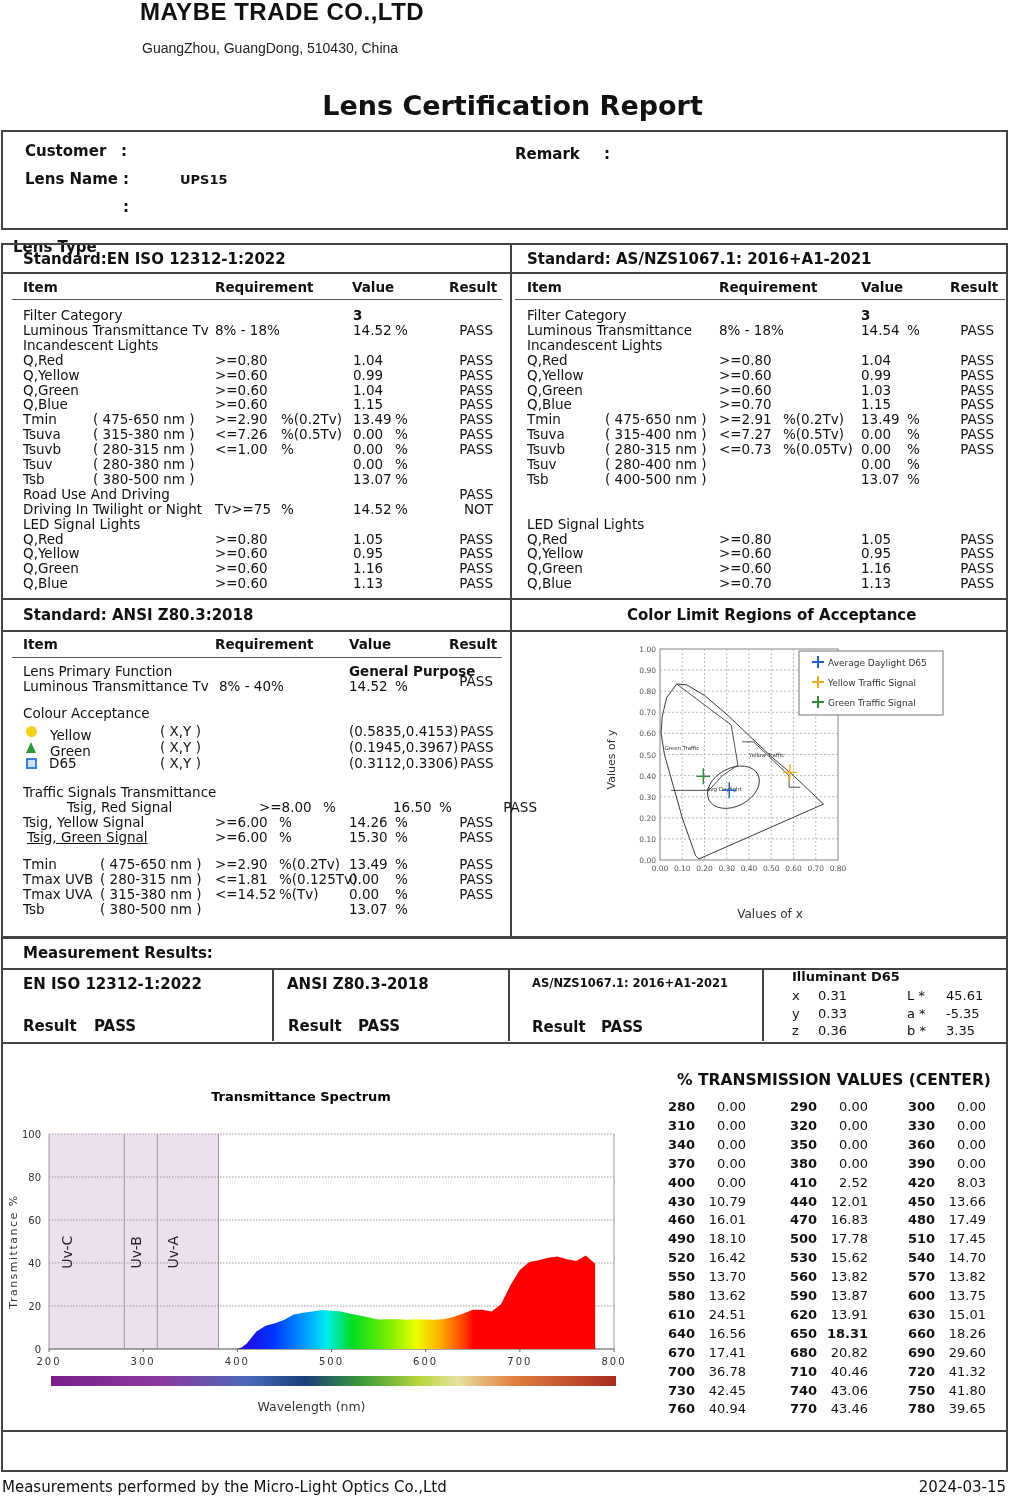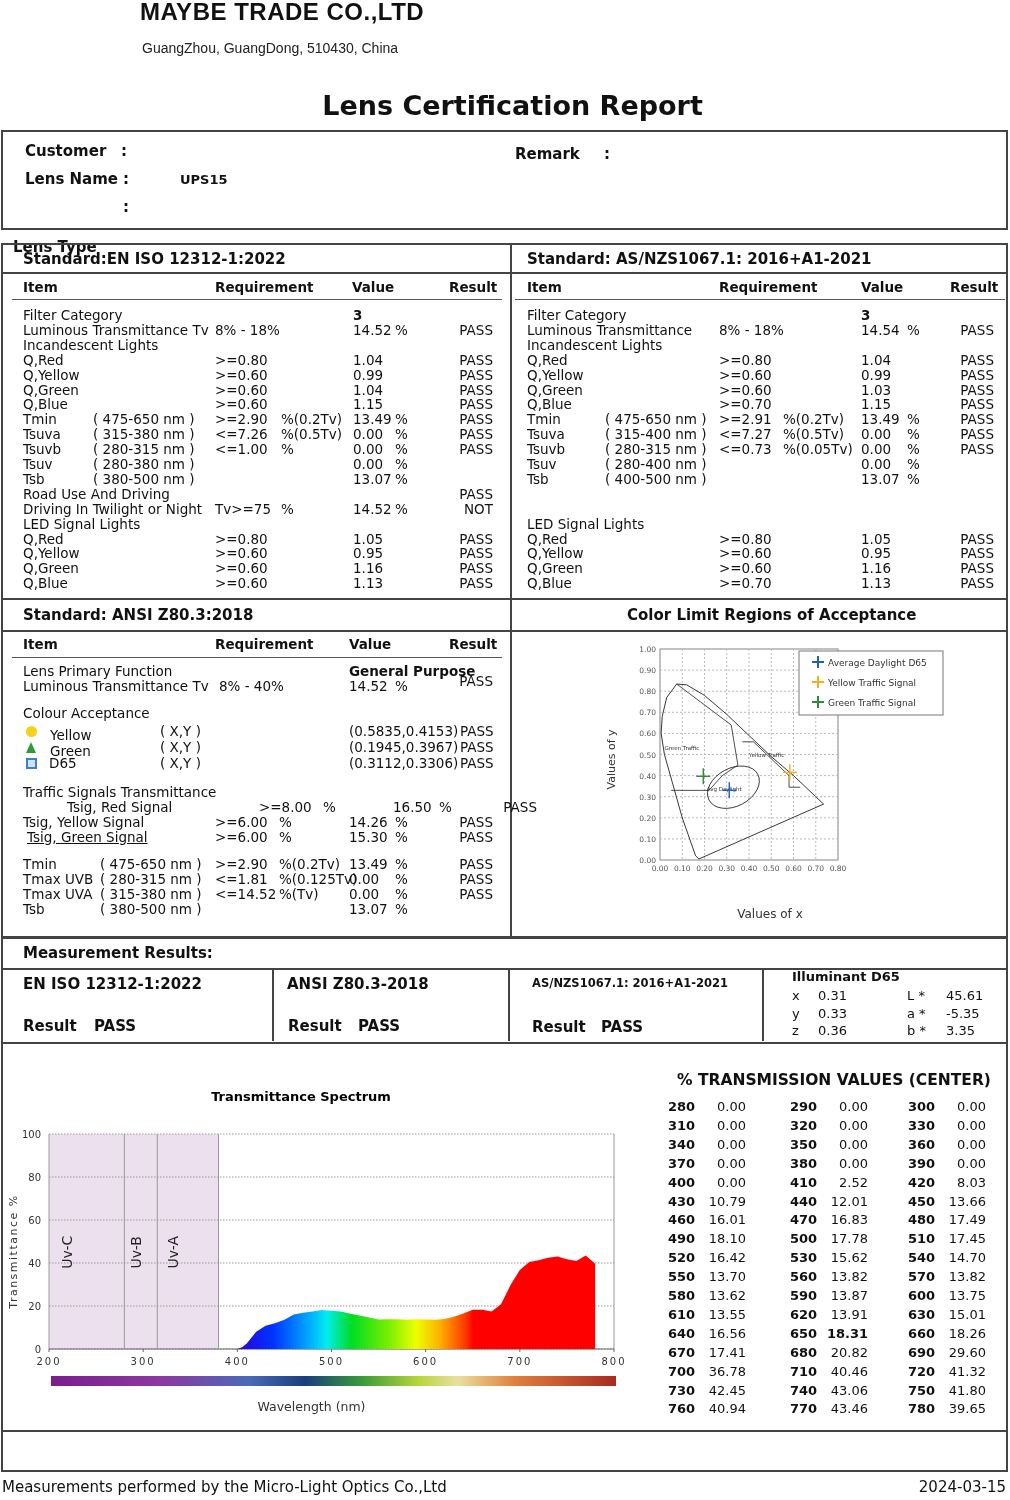--- a/index.html
+++ b/index.html
@@ -842,21 +842,21 @@
     <div class="tv-row" style="left:790px; top:1288px; width:120px; height:16px;">
       <span class="wl" style="left:0;">590</span>
       <span class="val" style="left:0; width:78px;">13.87</span>
     </div>
     <div class="tv-row" style="left:908px; top:1288px; width:120px; height:16px;">
       <span class="wl" style="left:0;">600</span>
       <span class="val" style="left:0; width:78px;">13.75</span>
     </div>
     <div class="tv-row" style="left:668px; top:1306.9px; width:120px; height:16px;">
       <span class="wl" style="left:0;">610</span>
-      <span class="val" style="left:0; width:78px;">13.55</span>
+      <span class="val" style="left:0; width:78px;">24.51</span>
     </div>
     <div class="tv-row" style="left:790px; top:1306.9px; width:120px; height:16px;">
       <span class="wl" style="left:0;">620</span>
       <span class="val" style="left:0; width:78px;">13.91</span>
     </div>
     <div class="tv-row" style="left:908px; top:1306.9px; width:120px; height:16px;">
       <span class="wl" style="left:0;">630</span>
       <span class="val" style="left:0; width:78px;">15.01</span>
     </div>
     <div class="tv-row" style="left:668px; top:1325.8px; width:120px; height:16px;">

